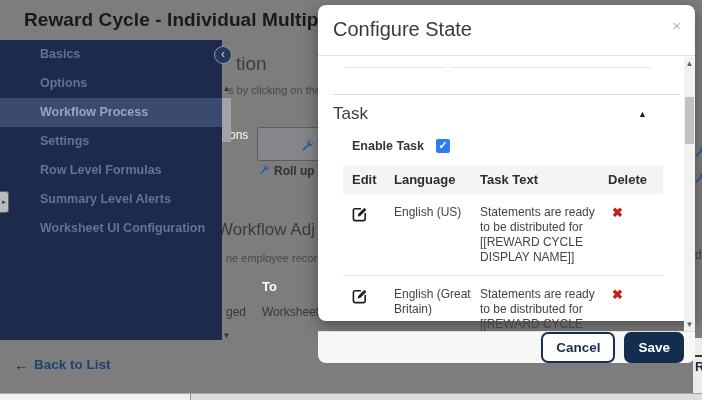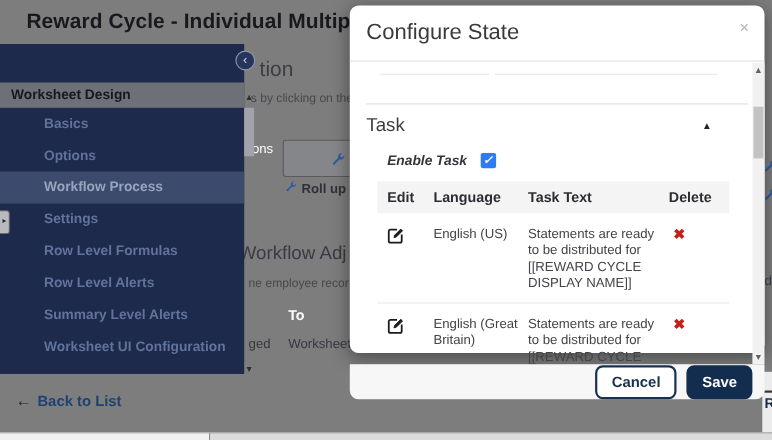--- a/index.html
+++ b/index.html
@@ -120,21 +120,21 @@
     padding:0 42px 0 15px;
   }
   .partial-lines { position:relative; height:38px; }
   .pline { position:absolute; height:1px; background:#e8e8e8; top:11px; }
   .pline.a { left:12px; width:100px; }
   .pline.b { left:117px; width:202px; }
   .section-divider { height:1px; background:#ddd; margin:0 -27px 0 0; }
   .task-header { display:flex; align-items:center; justify-content:space-between; padding-top:9px; }
   .task-title { font-size:17px; color:#3b3e44; }
   .task-caret { font-size:9px; color:#222; cursor:pointer; padding-right:6px; }
-  .enable-row { display:flex; align-items:center; margin:15px 0 0 19px;font-style:italic; }
+  .enable-row { display:flex; align-items:center; margin:15px 0 0 19px; }
   .enable-label { font-size:12.5px; font-weight:600; color:#33363b; }
   .checkbox {
     width:14px; height:14px; margin-left:12px; border-radius:2px;
     background:#2e7cf5; position:relative; cursor:pointer;
   }
   .checkbox::after {
     content:"\2713"; position:absolute; left:2.5px; top:-0.5px;
     color:#fff; font-size:11px; font-weight:700;
   }
 
@@ -219,27 +219,25 @@
   </span>
   <div class="bg-frag frag-ed">d</div>
   <div class="frag-r-box">
     <span class="r-letter">R</span>
   </div>
 
   <div class="bottom-strip-left"></div>
   <div class="bottom-strip-right"></div>
 
   <div class="sidebar">
-    <div class="sidebar-header">Worksheet Design</div>
     <div class="side-item">Basics</div>
     <div class="side-item">Options</div>
     <div class="side-item selected">Workflow Process</div>
     <div class="side-item">Settings</div>
     <div class="side-item">Row Level Formulas</div>
-    <div class="side-item">Row Level Alerts</div>
     <div class="side-item">Summary Level Alerts</div>
     <div class="side-item">Worksheet UI Configuration</div>
   </div>
 
   <div class="collapse-btn">
     <span>‹</span>
   </div>
 
   <div class="page-scrollbar">
     <div class="arrow up">▲</div>

